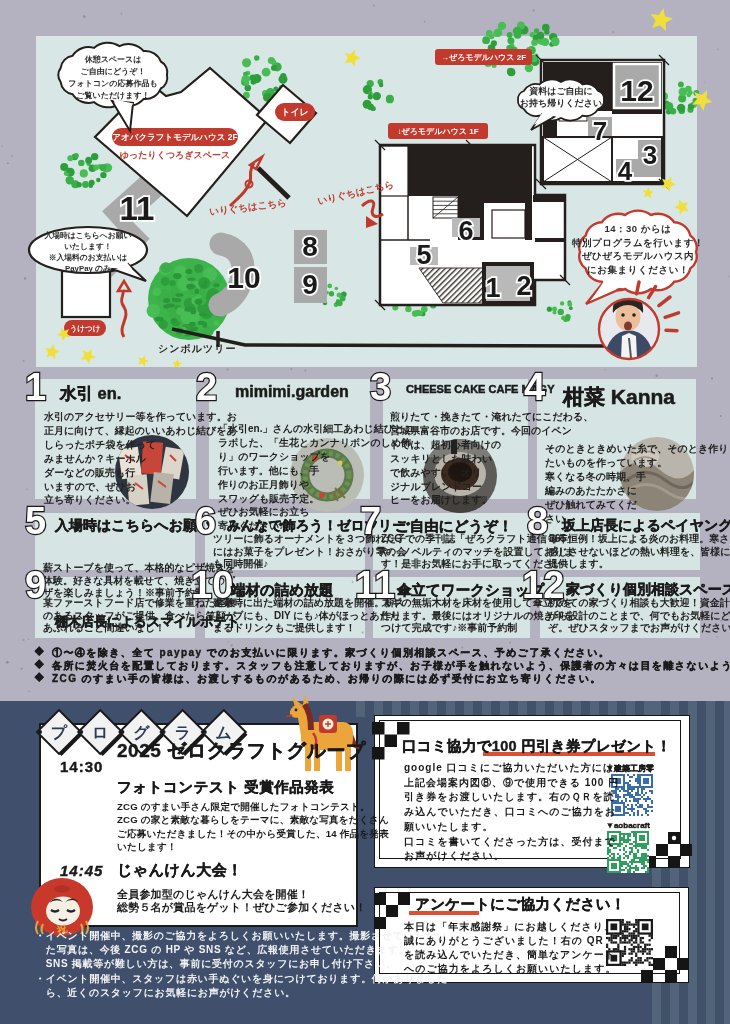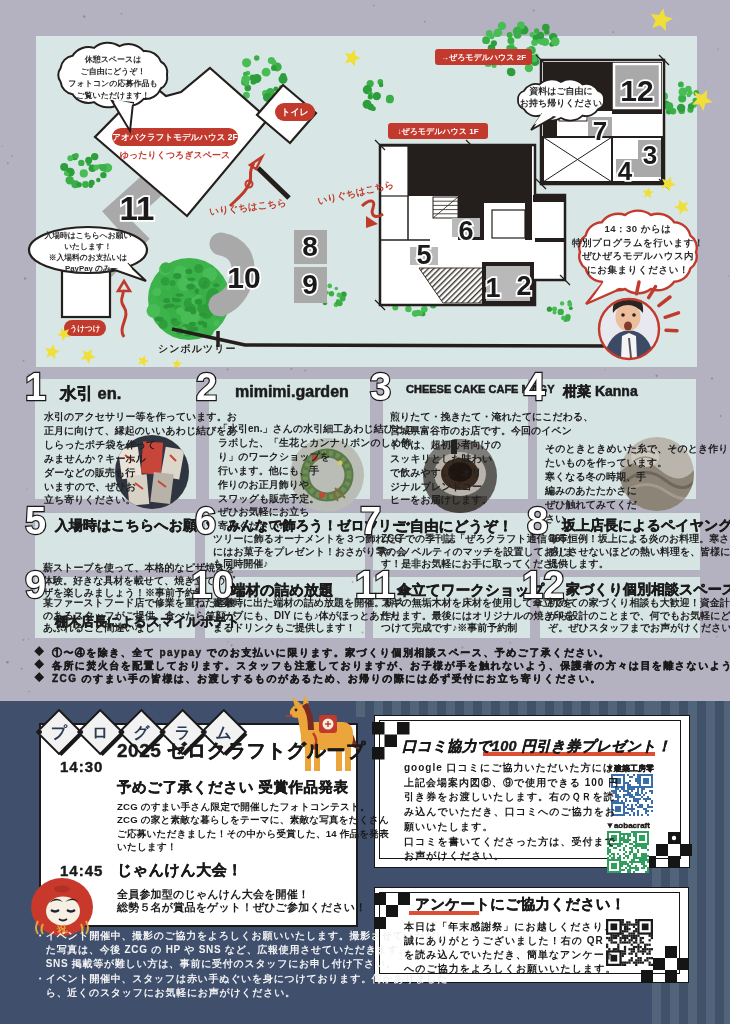--- a/index.html
+++ b/index.html
@@ -11,21 +11,21 @@
 <div class="card" style="left:209px;top:379px;width:161px;height:120px;"></div>
 <div class="num" style="left:196px;top:368px;">2</div>
 <div class="ttl" style="left:235px;top:383px;font-size:16px;">mimimi.garden</div>
 <div class="bdy c2" style="left:218px;top:422px;">「水引en.」さんの水引細工あわじ結びとコ<br>ラボした、「生花とカンナリボンのしめ飾<br>り」のワークショップを<br>行います。他にも、手<br>作りのお正月飾りや<br>スワッグも販売予定。<br>ぜひお気軽にお立ち<br>寄りください♪</div>
 <div class="card" style="left:383px;top:379px;width:145px;height:120px;"></div>
 <div class="num" style="left:370px;top:368px;">3</div>
 <div class="ttl" style="left:406px;top:383px;font-size:11px;">CHEESE CAKE CAFE MAGY</div>
 <div class="bdy c3" style="left:390px;top:410px;">煎りたて・挽きたて・淹れたてにこだわる、<br>宮城県富谷市のお店です。今回のイベン<br>トでは、超初心者向けの<br>スッキリとした味わい<br>で飲みやすい、オリ<br>ジナルブレンドコー<br>ヒーをお届けします。</div>
 <div class="card" style="left:537px;top:379px;width:159px;height:120px;"></div>
 <div class="num" style="left:524px;top:368px;">4</div>
-<div class="ttl" style="left:563px;top:383px;font-size:14px;">柑菜 Kanna</div>
+<div class="ttl" style="left:563px;top:383px;font-size:21px;">柑菜 Kanna</div>
 <div class="bdy" style="left:545px;top:410px;margin-top:32px;">そのときときめいた糸で、そのとき作り<br>たいものを作っています。<br>寒くなる冬の時期、手<br>編みのあたたかさに<br>ぜひ触れてみてくだ<br>さい。</div>
 <div class="card" style="left:35px;top:513px;width:160px;height:57px;"></div>
 <div class="num" style="left:25px;top:502px;">5</div>
 <div class="ttl" style="left:55px;top:517px;font-size:14px;">入場時はこちらへお願い</div>
 <div class="bdy2" style="left:43px;top:562px;">薪ストーブを使って、本格的なピザ焼きを<br>体験。好きな具材を載せて、焼き立てのピ<br>ザを楽しみましょう！※事前予約制</div>
 <div class="card" style="left:205px;top:513px;width:160px;height:57px;"></div>
 <div class="num" style="left:195px;top:502px;">6</div>
 <div class="ttl" style="left:227px;top:517px;font-size:13.5px;">みんなで飾ろう！ゼロツリー</div>
 <div class="bdy2" style="left:213px;top:533px;">ツリーに飾るオーナメントを３つ飾れた子<br>にはお菓子をプレゼント！おさがり零の会<br>も同時開催♪</div>
 <div class="card" style="left:373px;top:513px;width:157px;height:57px;"></div>
@@ -58,27 +58,27 @@
 <div class="bb" style="left:52px;top:658.5px;font-size:10px;letter-spacing:1.4px;">各所に焚火台を配置しております。スタッフも注意しておりますが、お子様が手を触れないよう、保護者の方々は目を離さないようにお願いいたします。</div>
 <div class="bb" style="left:35px;top:670px;font-size:11px;">◆</div>
 <div class="bb" style="left:52px;top:671.5px;font-size:10px;letter-spacing:1.4px;">ZCG のすまい手の皆様は、お渡しするものがあるため、お帰りの際には必ず受付にお立ち寄りください。</div>
 <div class="abs" style="left:39px;top:723px;width:315px;height:200px;background:#fff;border:2px solid #1a1a1a;z-index:1;"></div>
 <div class="abs" style="left:374px;top:715px;width:314px;height:151px;background:#fff;border:1.8px solid #151515;z-index:1;"></div>
 <div class="abs" style="left:379px;top:720px;width:300px;height:137px;border:1.6px solid #151515;z-index:1;"></div>
 <div class="abs" style="left:374px;top:887px;width:313px;height:94px;background:#fff;border:1.8px solid #151515;z-index:1;"></div>
 <div class="abs" style="left:379px;top:892px;width:299px;height:80px;border:1.6px solid #151515;z-index:1;"></div>
 <div class="bb" style="left:60px;top:758px;font-size:15px;letter-spacing:1px;">14:30</div>
 <div class="bb" style="left:117px;top:738px;font-size:19px;letter-spacing:0.5px;">2025 ゼロクラフトグループ</div>
-<div class="bb" style="left:117px;top:778px;font-size:14.5px;letter-spacing:0.5px;">予めご了承ください 受賞作品発表</div>
+<div class="bb" style="left:117px;top:778px;font-size:14.5px;letter-spacing:0.5px;">フォトコンテスト 受賞作品発表</div>
 <div class="bdy2" style="left:117px;top:800px;line-height:13.4px;letter-spacing:0.2px;color:#1a1a1a;font-size:9.6px;">ZCG のすまい手さん限定で開催したフォトコンテスト。<br>ZCG の家と素敵な暮らしをテーマに、素敵な写真をたくさん<br>ご応募いただきました！その中から受賞した、14 作品を発表<br>いたします！</div>
-<div class="bb" style="left:60px;top:862px;font-size:15px;letter-spacing:1px;">14:45</div>
+<div class="bb" style="left:60px;top:862px;font-size:15px;letter-spacing:1px;font-style:italic;">14:45</div>
 <div class="bb" style="left:117px;top:861px;font-size:15px;letter-spacing:0.5px;">じゃんけん大会！</div>
 <div class="bdy2" style="left:117px;top:888px;line-height:13.4px;letter-spacing:0.2px;color:#1a1a1a;font-size:11px;">全員参加型のじゃんけん大会を開催！<br>総勢５名が賞品をゲット！ぜひご参加ください！</div>
 <div class="wt" style="left:35px;top:929px;">・イベント開催中、撮影のご協力をよろしくお願いいたします。撮影させていただい<br>　た写真は、今後 ZCG の HP や SNS など、広報使用させていただきます。<br>　SNS 掲載等が難しい方は、事前に受付のスタッフにお申し付け下さい。<br>・イベント開催中、スタッフは赤い手ぬぐいを身につけております。何かありました<br>　ら、近くのスタッフにお気軽にお声がけください。</div>
-<div class="bb" style="left:402px;top:737px;font-size:14.5px;letter-spacing:0.3px;font-style:italic;">口コミ協力で100 円引き券プレゼント！</div>
+<div class="bb" style="left:402px;top:737px;font-size:14.5px;letter-spacing:0.3px;">口コミ協力で100 円引き券プレゼント！</div>
 <div class="abs" style="left:483px;top:752px;width:172px;height:4px;background:#dd4f33;z-index:2;"></div>
 <div class="bdy2" style="left:404px;top:761px;line-height:14.7px;letter-spacing:1px;color:#1a1a1a;">google 口コミにご協力いただいた方には、<br>上記会場案内図⑧、⑨で使用できる 100 円<br>引き券をお渡しいたします。右のＱＲを読<br>み込んでいただき、口コミへのご協力をお<br>願いいたします。<br>口コミを書いてくださった方は、受付まで<br>お声がけください。</div>
 <div class="bb" style="left:606px;top:763px;font-size:8px;">▼建築工房零</div>
 <div class="bb" style="left:606px;top:821px;font-size:8px;">▼aobacraft</div>
 <div class="bb" style="left:415px;top:895px;font-size:14.5px;letter-spacing:0.3px;">アンケートにご協力ください！</div>
 <div class="abs" style="left:409px;top:911px;width:70px;height:3.5px;background:#dd4f33;z-index:2;"></div>
 <div class="bdy2" style="left:404px;top:920px;line-height:14px;letter-spacing:1px;color:#1a1a1a;">本日は「年末感謝祭」にお越しくださり、<br>誠にありがとうございました！右の QR<br>を読み込んでいただき、簡単なアンケート<br>へのご協力をよろしくお願いいたします。</div>
 <svg class="abs" style="left:0;top:0;z-index:2" width="730" height="1024" viewBox="0 0 730 1024">
     <defs>
       <pattern id="hatch" width="4" height="4" patternTransform="rotate(45)" patternUnits="userSpaceOnUse">

